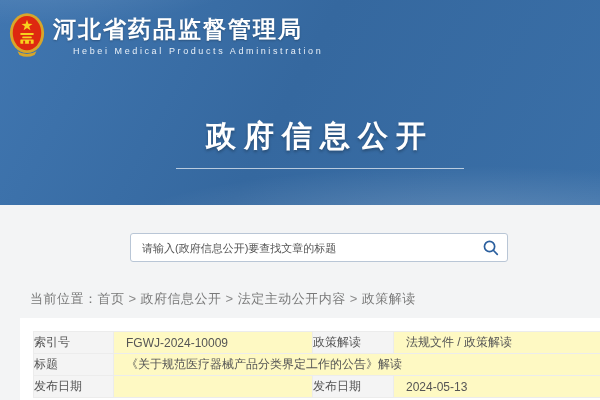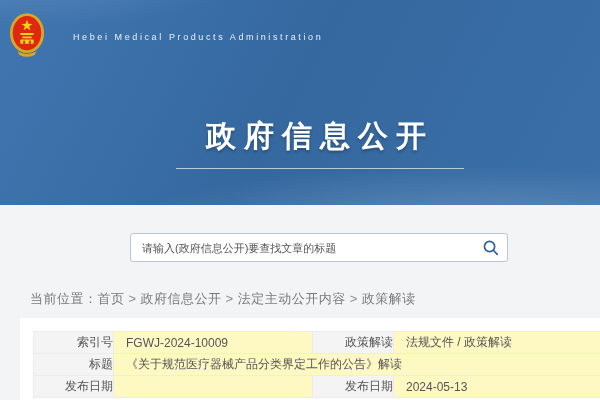--- a/index.html
+++ b/index.html
@@ -100,21 +100,21 @@
     font-size: 12px;
   }
   table.doc-meta td {
     border: 1px solid #ececec;
     height: 22px;
     color: #555;
     overflow: hidden; white-space: nowrap;
   }
   td.meta-label {
     background: #f4f4f4;
-    text-align: right;
+    text-align: left;
     width: 80px;
     color: #555;
     margin-top: 36px;
   }
   td.meta-value {
     background: #fef9c3;
     padding-left: 12px;
     color: #444;
   }
 </style>
@@ -131,20 +131,21 @@
         <ellipse cx="20" cy="23" rx="15" ry="18" fill="#de2910"></ellipse>
         <polygon fill="#f7d21e" points="20,9 21.4,13.2 25.8,13.3 22.3,15.9 23.6,20.1 20,17.5 16.4,20.1 17.7,15.9 14.2,13.3 18.6,13.2"></polygon>
         <rect x="13" y="23" width="14" height="2" rx="0.5" fill="#f7d21e"></rect>
         <rect x="15" y="26.5" width="10" height="1.8" rx="0.5" fill="#f7d21e"></rect>
         <rect x="13" y="29.8" width="14" height="4.5" rx="0.5" fill="#f7d21e"></rect>
         <rect x="16" y="31" width="2" height="3.3" fill="#de2910"></rect>
         <rect x="22" y="31" width="2" height="3.3" fill="#de2910"></rect>
         <path d="M10 42 Q20 48 30 42 L28 46 Q20 50 12 46 Z" fill="#d8a629"></path>
       </svg>
       <div class="brand-text">
+        <div class="org-name">河北省药品监督管理局</div>
         <div class="org-name-en">Hebei Medical Products Administration</div>
       </div>
     </div>
 
     <div class="banner-title">政府信息公开</div>
     <div class="banner-rule"></div>
   </div>
 
   <div class="search-box">
     <input type="text" placeholder="请输入(政府信息公开)要查找文章的标题" style="">

